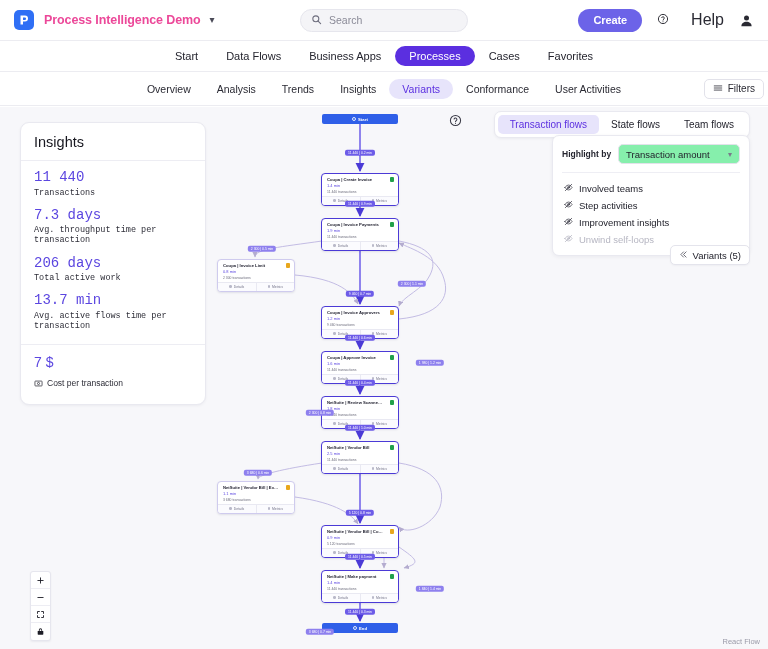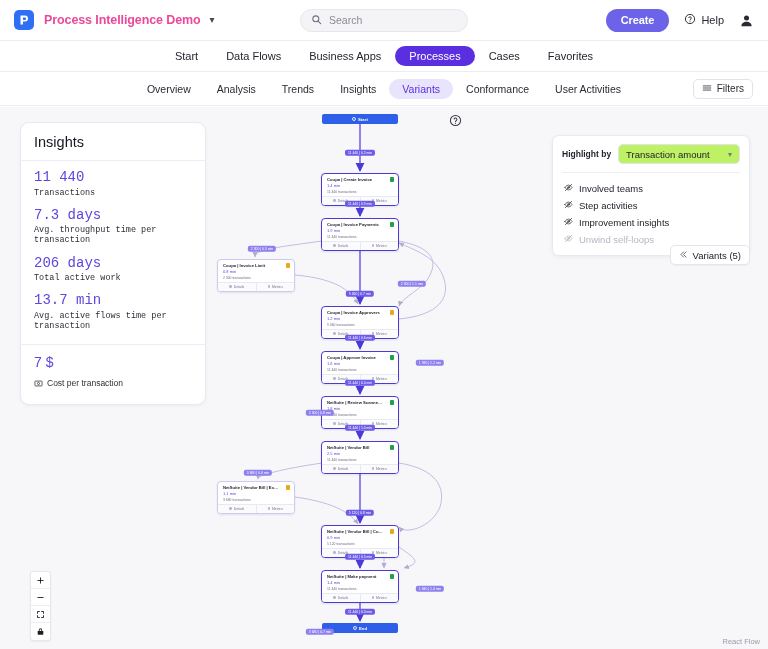--- a/index.html
+++ b/index.html
@@ -47,22 +47,22 @@
   .topbar-right {
     margin-left:auto; display:flex; align-items:center; gap:15px;
   }
   .create-btn {
     background:#6c63e8; color:#fff; border:none; border-radius:13px;
     height:23px; padding:0 15px; font-size:11px; font-weight:bold;
     font-family:"Liberation Sans", sans-serif; cursor:pointer;
     letter-spacing:-0.1px;
   }
   .help-btn {
-    display:flex; align-items:center; gap:5px;
-    font-size:11px; color:#2a2a33; cursor:pointer; font-weight:normal;
+    display:flex; align-items:center; gap:22px;
+    font-size:16px; color:#2a2a33; cursor:pointer; font-weight:normal;
   }
   .avatar-btn { cursor:pointer; display:flex; align-items:center; }
 
   
   .primarynav {
     height:31px; display:flex; align-items:center; justify-content:center;
     gap:0px; border-bottom:1px solid #ececf1; background:#fff;
   }
   .pnav-item {
     font-size:11px; color:#24242e; padding:4px 14px; border-radius:11px;
@@ -74,21 +74,21 @@
   .secondarynav {
     height:34px; display:flex; align-items:center; justify-content:center;
     background:#fff; border-bottom:1px solid #ececf1; position:relative;
   }
   .snav-item {
     font-size:10.5px; color:#2a2a33; padding:4px 13px; border-radius:10px;
     cursor:pointer; white-space:nowrap;
   }
   .snav-item.active { background:#e7e4fb; color:#5b2fe0; }
   .filters-btn {
-    position:absolute; right:15px; top:50%; transform:translateY(-50%);
+    position:absolute; right:4px; top:50%; transform:translateY(-50%);
     height:20px; display:flex; align-items:center; gap:5px;
     border:1px solid #e2e2ea; border-radius:5px; background:#fff;
     padding:0 8px; font-size:10px; color:#2a2a33; cursor:pointer;
   }
 
   
   .canvas {
     position:absolute; left:0; top:107px; right:0; bottom:0;
     background:#f7f7fa; overflow:hidden;
   }
@@ -136,21 +136,21 @@
     position:absolute; right:18px; top:28px; width:198px;
     background:#fff; border:1px solid #e9e9f0; border-radius:7px;
     box-shadow:0 1px 4px rgba(20,20,50,.06);
     padding:8px 9px 7px;
   }
   .hl-row { display:flex; align-items:center; gap:7px; }
   .hl-label { font-size:8.5px; font-weight:bold; color:#25252f; white-space:nowrap; }
   .hl-select {
     flex:1; height:20px; border:1px solid #e2e2ea; border-radius:5px;
     display:flex; align-items:center; justify-content:space-between;
-    padding:0 7px; font-size:9.5px; color:#22222c; cursor:pointer; background:#bef264;
+    padding:0 7px; font-size:9.5px; color:#22222c; cursor:pointer; background:#86efac;
   }
   .hl-caret { color:#7a7a8a; font-size:8px; }
   .hl-options { margin-top:8px; border-top:1px solid #eeeef4; padding-top:7px; }
   .hl-opt {
     display:flex; align-items:center; gap:6px; padding:3px 2px;
     font-size:9.5px; color:#24242e; cursor:pointer;
   }
   .hl-opt.disabled { color:#b6b6c2; cursor:default; }
 
   .variants-btn {
@@ -582,20 +582,25 @@
     </div>
 
     <div class="flowmode-help">
       <svg width="13" height="13" viewBox="0 0 24 24" fill="none" stroke="#3a3a46" stroke-width="1.9">
         <circle cx="12" cy="12" r="9.4"></circle>
         <path d="M9.4 9.2a2.7 2.7 0 0 1 5.2 1c0 1.8-2.6 2.2-2.6 4" stroke-linecap="round"></path>
         <circle cx="12" cy="17.5" r="1" fill="#3a3a46" stroke="none"></circle>
       </svg>
     </div>
 
+    <div class="flowmode-tabs">
+      <div class="fm-tab active">Transaction flows</div>
+      <div class="fm-tab">State flows</div>
+      <div class="fm-tab">Team flows</div>
+    </div>
 
     <div class="highlight-panel">
       <div class="hl-row">
         <span class="hl-label">Highlight by</span>
         <div class="hl-select">
           <span>Transaction amount</span>
           <span class="hl-caret">▾</span>
         </div>
       </div>
       <div class="hl-options">

